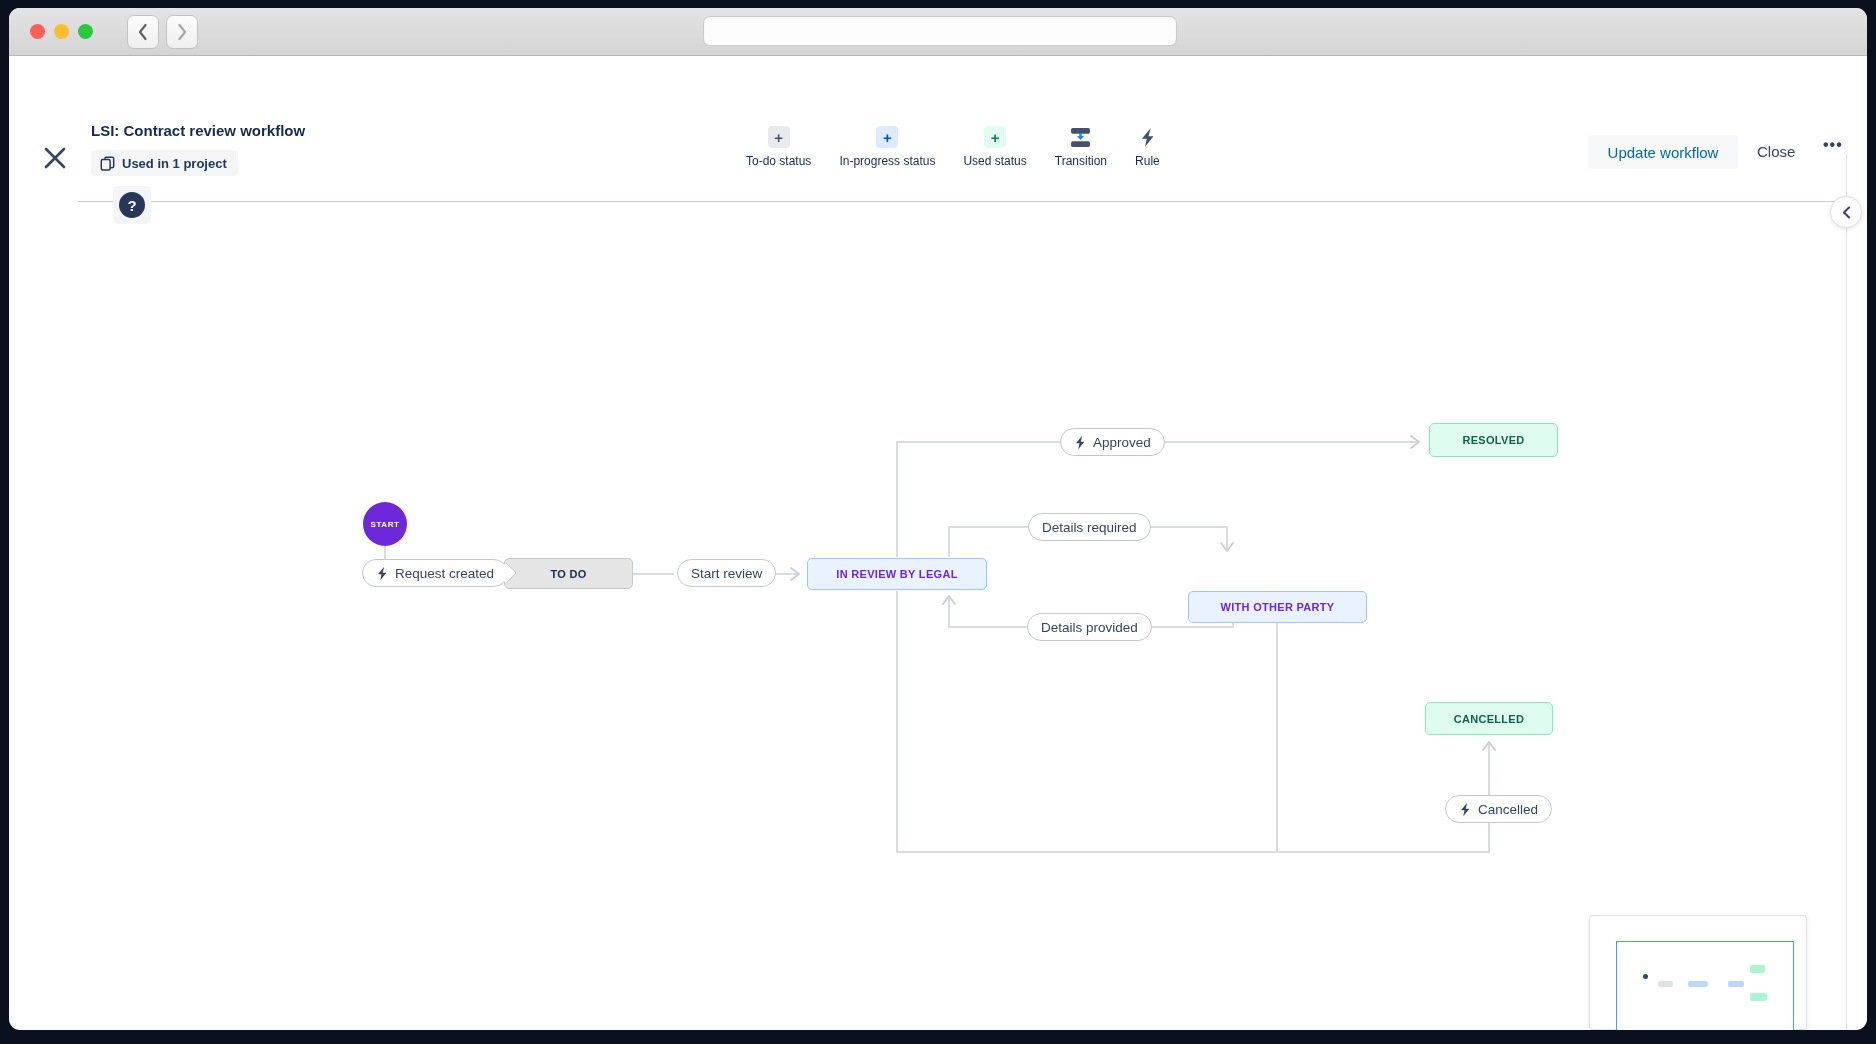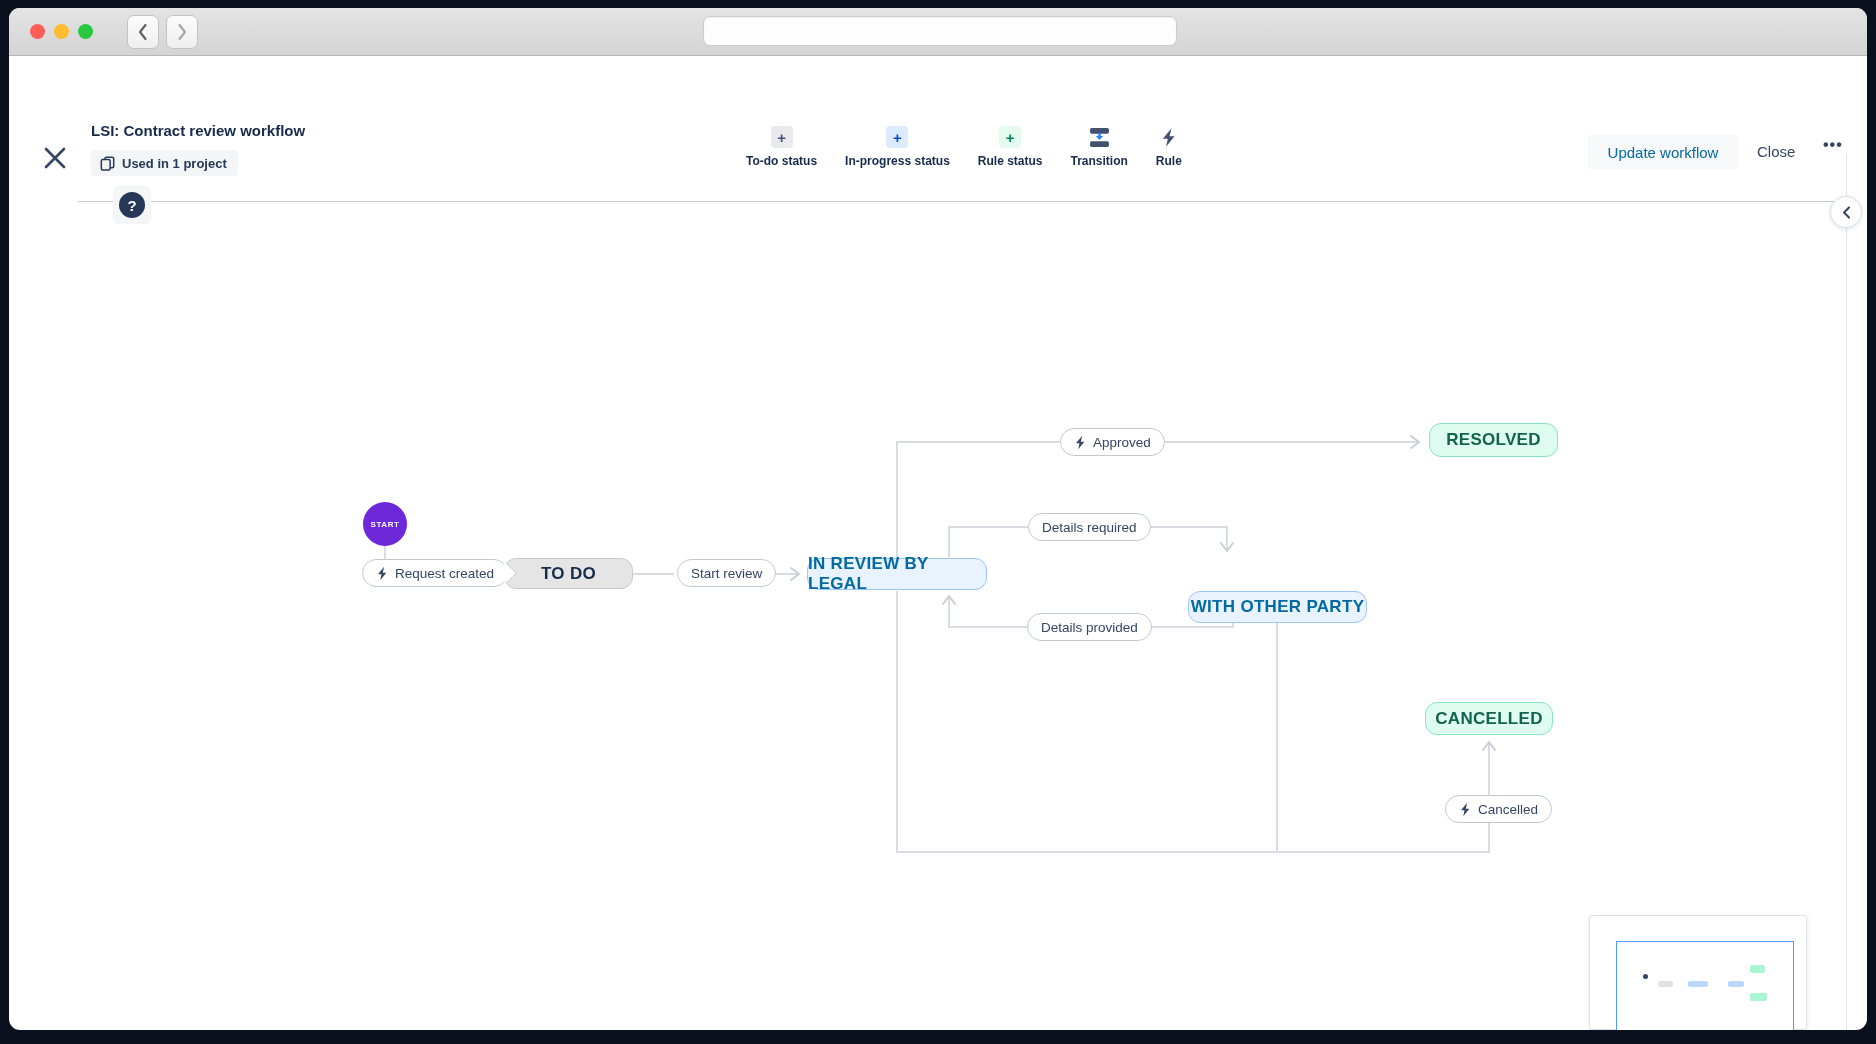--- a/index.html
+++ b/index.html
@@ -31,21 +31,21 @@
     align-items:center; gap:7px; background:#F4F5F7; border-radius:4px; padding:0 11px 0 9px;
     font-size:13px; font-weight:bold; color:#253858; }
   .toolbar { position:absolute; left:737px; top:70px; display:flex; gap:28px; }
   .tool { display:flex; flex-direction:column; align-items:center; gap:6px; cursor:pointer; }
   .chip { width:22px; height:22px; border-radius:4px; display:flex; align-items:center;
     justify-content:center; font-size:15px; font-weight:bold; }
   .chip.gray { background:#E8EAEE; color:#42526E; }
   .chip.blue { background:#DEEBFF; color:#0052CC; }
   .chip.green { background:#E3FCEF; color:#00875A; }
   .chip.bare { background:transparent; }
-  .tool-label { font-size:12px; font-weight:700; color:#172B4D; white-space:nowrap; }
+  .tool-label { font-size:12px; font-weight:400; color:#172B4D; white-space:nowrap; }
   .update-btn { position:absolute; left:1579px; top:79px; width:150px; height:34px;
     background:#F7F8FA; border:none; border-radius:4px; font-size:15px; font-weight:500;
     color:#0369a1; font-family:inherit; }
   .close-btn { position:absolute; left:1748px; top:87px; font-size:15px; font-weight:500;
     color:#344563; cursor:pointer; }
   .more-btn { position:absolute; left:1814px; top:80px; font-size:16px; font-weight:bold;
     letter-spacing:1px; color:#344563; cursor:pointer; }
   .header-divider { position:absolute; left:69px; top:145px; width:1768px; height:1px; background:#C6CBD3; }
 
   
@@ -56,23 +56,23 @@
     font-size:15px; font-weight:bold; display:flex; align-items:center; justify-content:center; }
   .right-divider { position:absolute; left:1837px; top:146px; width:1px; height:876px; background:#E2E4E9; }
   .collapse-btn { position:absolute; left:1821px; top:188px; width:32px; height:32px;
     background:#fff; border:1px solid #DFE1E6; border-radius:50%;
     box-shadow:0 1px 4px rgba(9,30,66,.13); display:flex; align-items:center;
     justify-content:center; cursor:pointer; z-index:6; }
 
   
   svg.connectors { position:absolute; left:0; top:0; z-index:1; pointer-events:none; }
   .node { position:absolute; z-index:3; display:flex; align-items:center; justify-content:center;
-    border-radius:12px; font-size:17px; font-weight:bold; letter-spacing:.3px; cursor:pointer; }
+    border-radius:5px; font-size:11px; font-weight:bold; letter-spacing:.3px; cursor:pointer; }
   .node.gray { background:#e5e5e5; border:1.5px solid #C5CAD1; color:#172B4D; }
-  .node.blue { background:#E9F2FF; border:1.5px solid #9DC4FB; color:#0369a1; }
+  .node.blue { background:#E9F2FF; border:1.5px solid #9DC4FB; color:#6d28d9; }
   .node.green { background:#DFFCF0; border:1.5px solid #87E8C0; color:#11634B; }
   .start-node { position:absolute; left:354px; top:494px; width:44px; height:44px; z-index:3;
     background:#6d28d9; border-radius:50%; display:flex; align-items:center; justify-content:center;
     color:#fff; font-size:8px; font-weight:bold; letter-spacing:.6px; cursor:pointer; }
   .pill { position:absolute; z-index:4; height:28px; background:#fff;
     border:1.5px solid #C4C9D1; border-radius:15px; display:inline-flex; align-items:center;
     gap:7px; padding:0 13px; font-size:13.5px; font-weight:500; color:#344563;
     white-space:nowrap; cursor:pointer; }
   .pill.tail::after { content:""; position:absolute; right:-7px; top:50%; width:14px; height:14px;
     transform:translateY(-50%) rotate(45deg); background:#fff; border-top:1.5px solid #C4C9D1;
@@ -125,21 +125,21 @@
       <div class="tool">
         <span class="chip gray">+</span>
         <span class="tool-label">To-do status</span>
       </div>
       <div class="tool">
         <span class="chip blue">+</span>
         <span class="tool-label">In-progress status</span>
       </div>
       <div class="tool">
         <span class="chip green">+</span>
-        <span class="tool-label">Rule status</span>
+        <span class="tool-label">Used status</span>
       </div>
       <div class="tool">
         <span class="chip bare">
           <svg width="21" height="21" viewBox="0 0 20 20">
             <rect x="1" y="1" width="18" height="5.4" rx="1.6" fill="#42526E"></rect>
             <rect x="1" y="13.6" width="18" height="5.4" rx="1.6" fill="#42526E"></rect>
             <path d="M10 5.8 V10.6" stroke="#2684FF" stroke-width="2.4"></path>
             <path d="M6.6 8.6 L10 12.4 L13.4 8.6 Z" fill="#2684FF"></path>
           </svg>
         </span>

